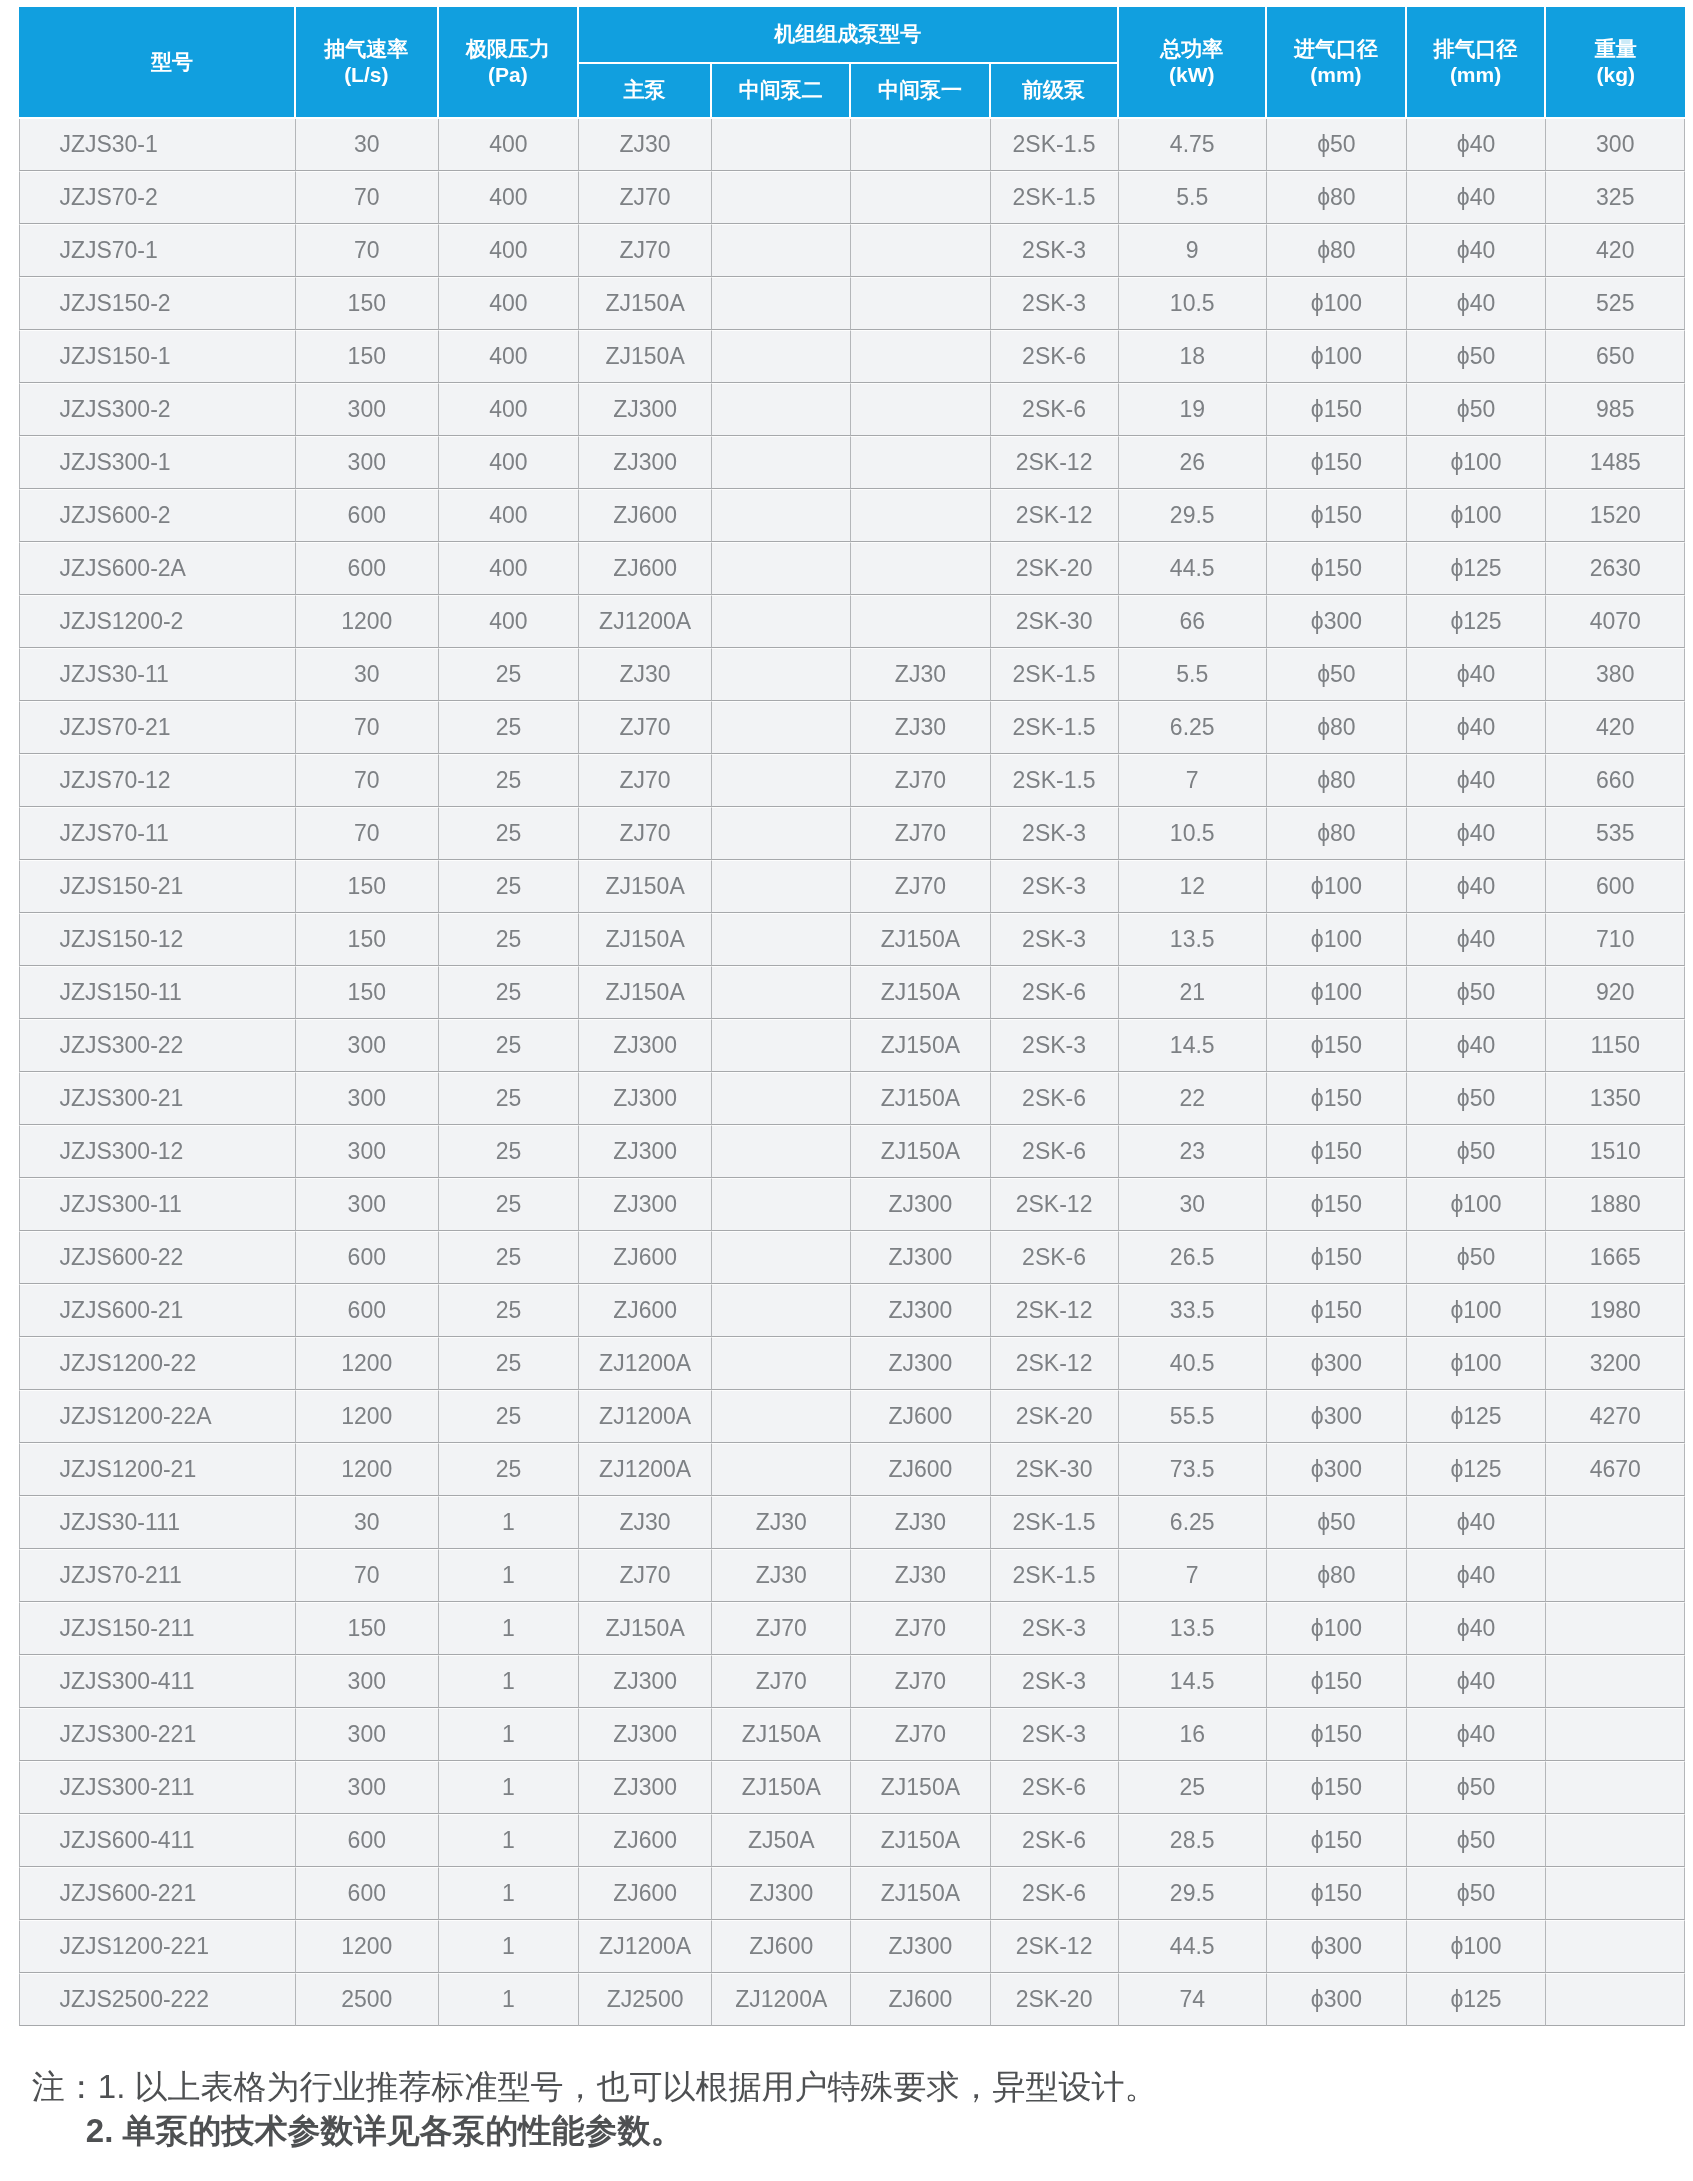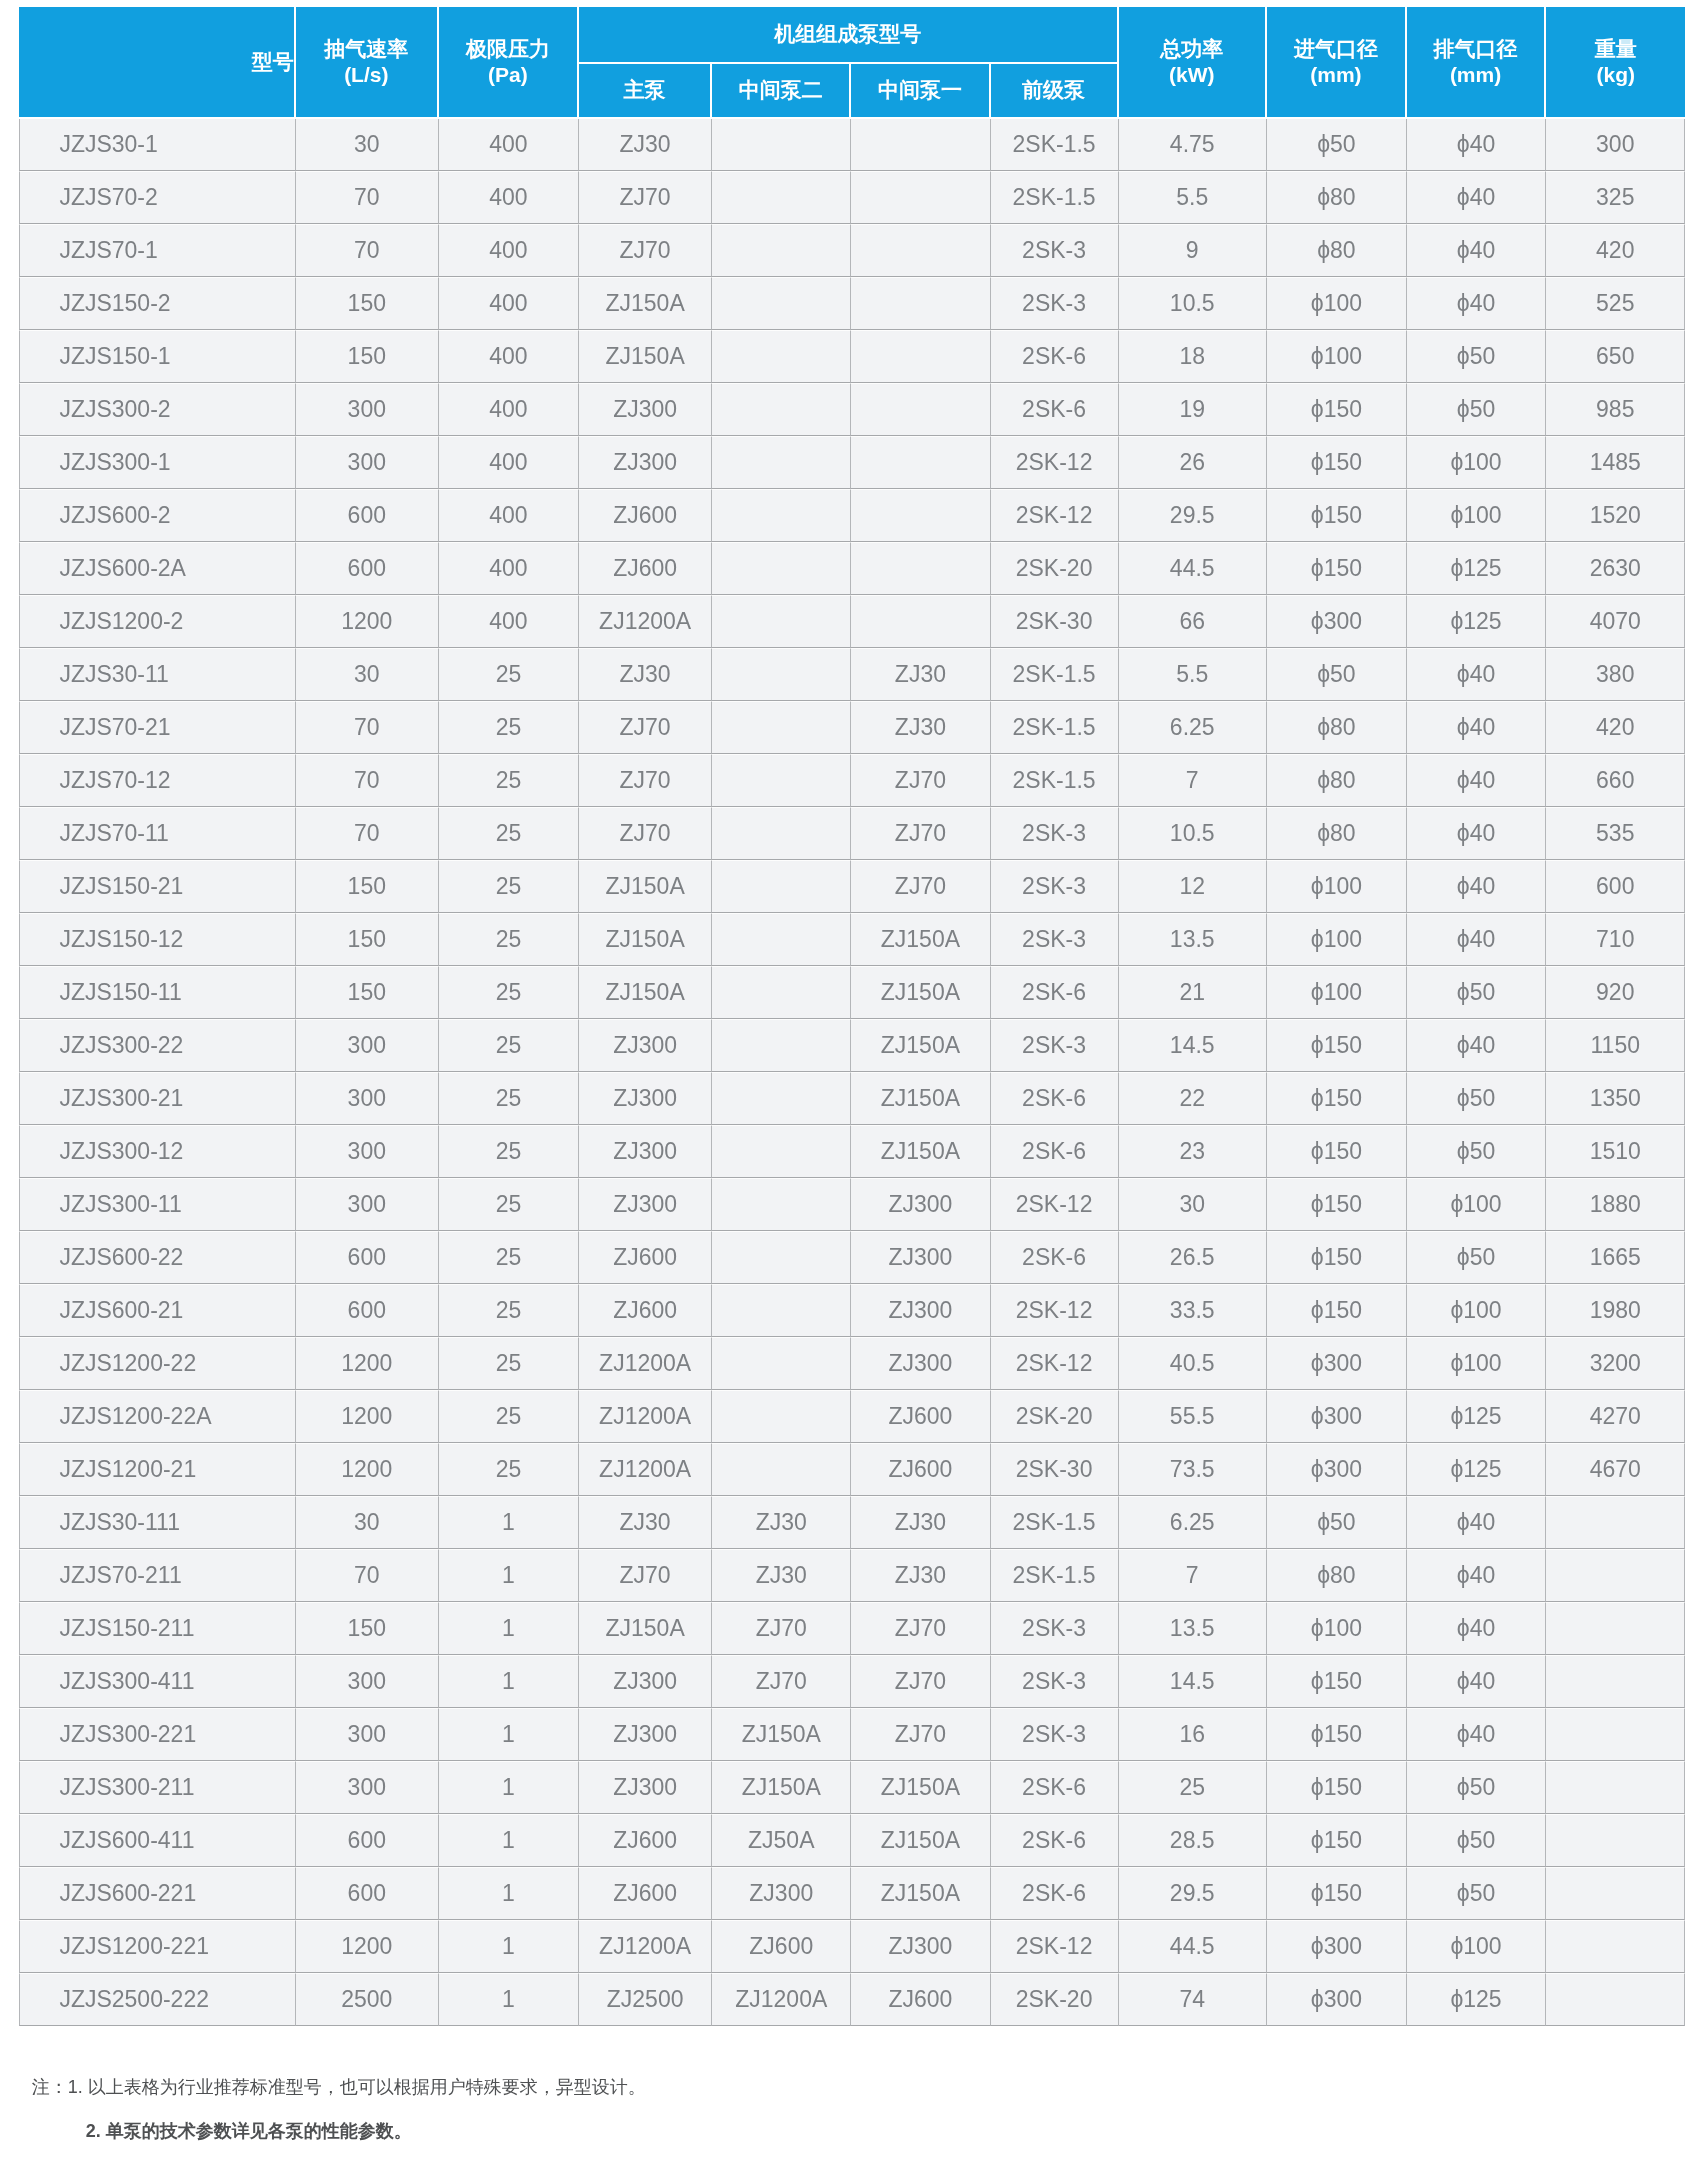--- a/index.html
+++ b/index.html
@@ -17,21 +17,21 @@
     line-height:26.5px;
     text-align:center;
     vertical-align:middle;
     padding:0;
     border-right:2.6px solid #ffffff;
     border-bottom:2.6px solid #ffffff;
   }
   thead tr.h1 th{height:55px;}
   thead tr.h2 th{height:53px;}
   thead th.rowspan2{height:110px;}
-  thead th.th-model{text-align:right;padding-left:31px;margin-left:20px;}
+  thead th.th-model{text-align:center;padding-left:31px;margin-left:20px;}
   thead th.th-last{border-right:none;}
   thead .unit{font-weight:bold;}
 
   
   tbody td{
     background:#f2f3f5;
     color:#7d8084;
     font-size:23px;
     text-align:center;
     vertical-align:middle;
@@ -46,21 +46,21 @@
     padding-left:39px;
     border-left:0.9px solid #b4b6b9;
   }
   tbody td:last-child{border-right:0.9px solid #b4b6b9;}
   tbody tr:first-child td{border-top:none;}
 
   
   .notes{
     margin:39px 0 0 12.4px;
     color:#4e5052;
-    font-size:18px;
+    font-size:33px;
     line-height:44px;
   }
   .notes .line2{margin-left:54px;font-weight:bold;}
 </style>
 </head>
 <body>
 
 <div class="page">
 
   <table class="spec">

